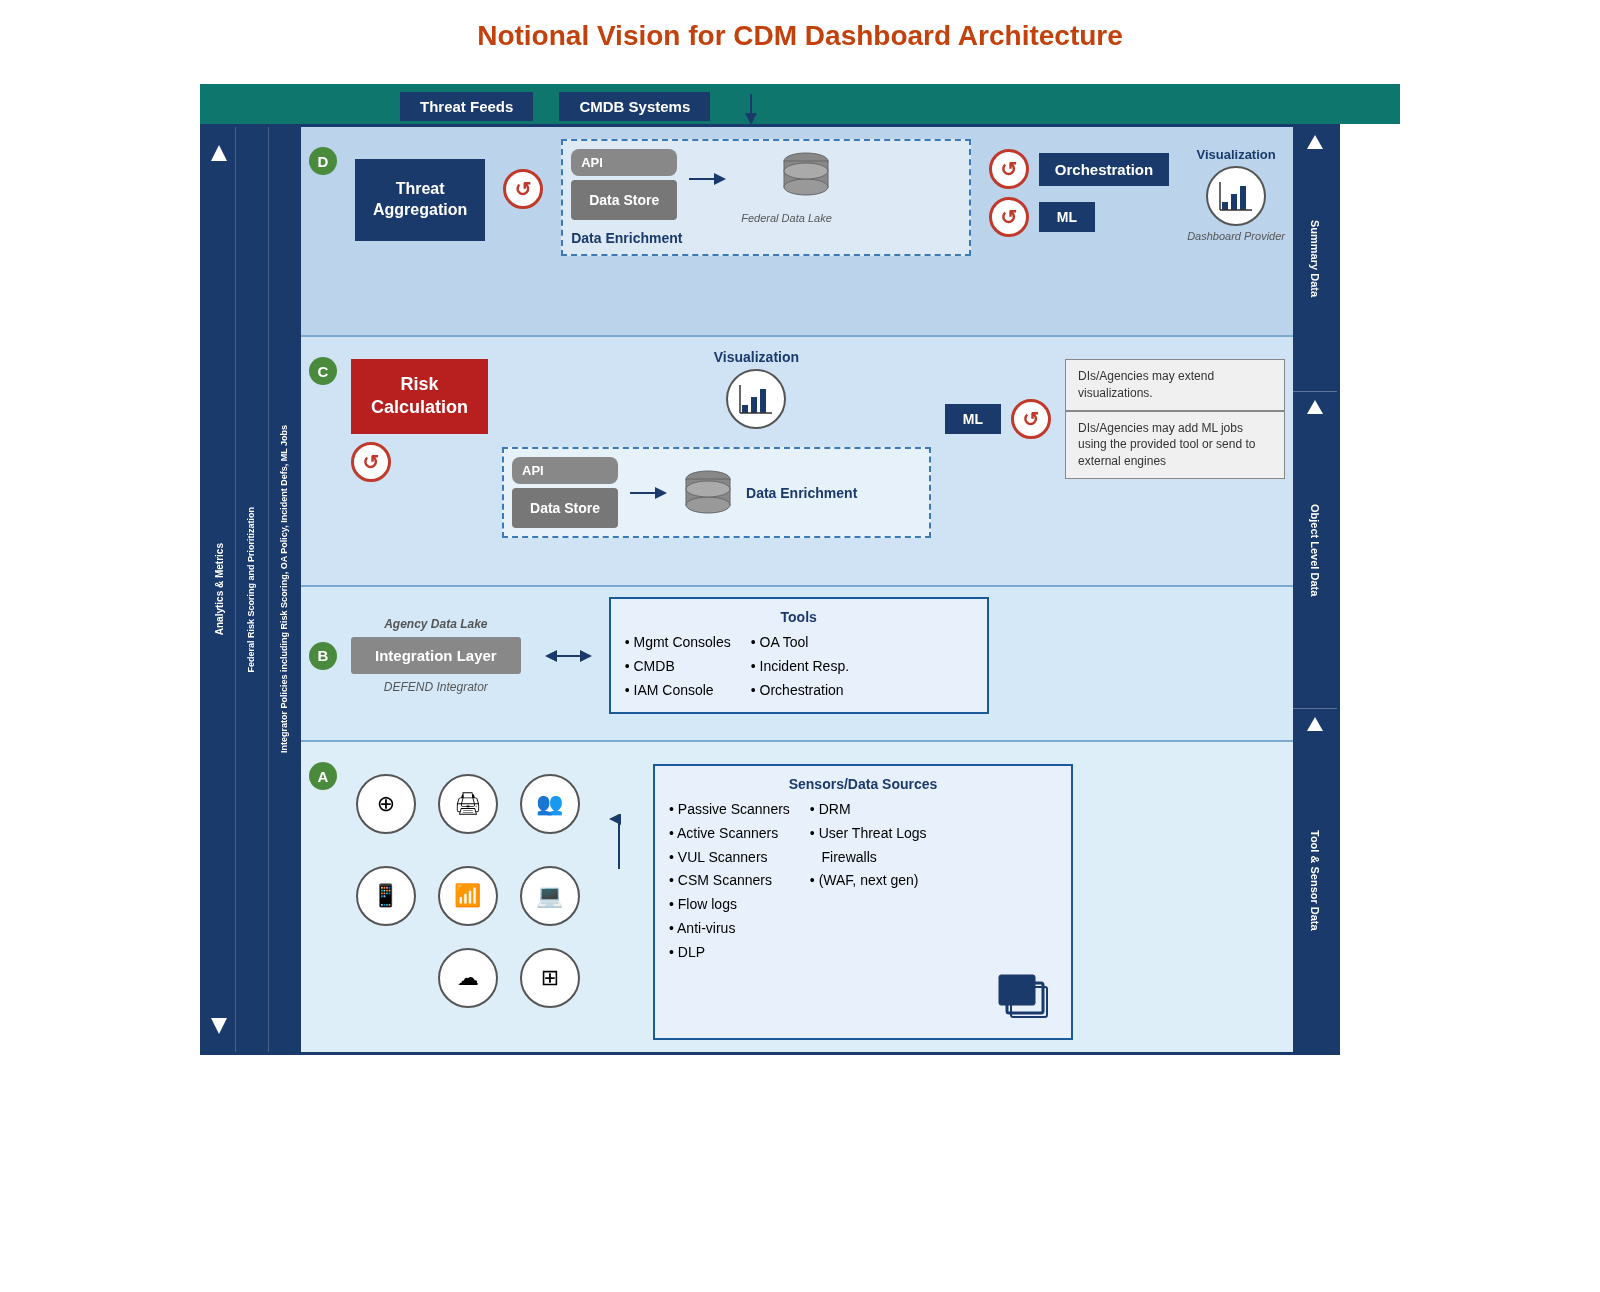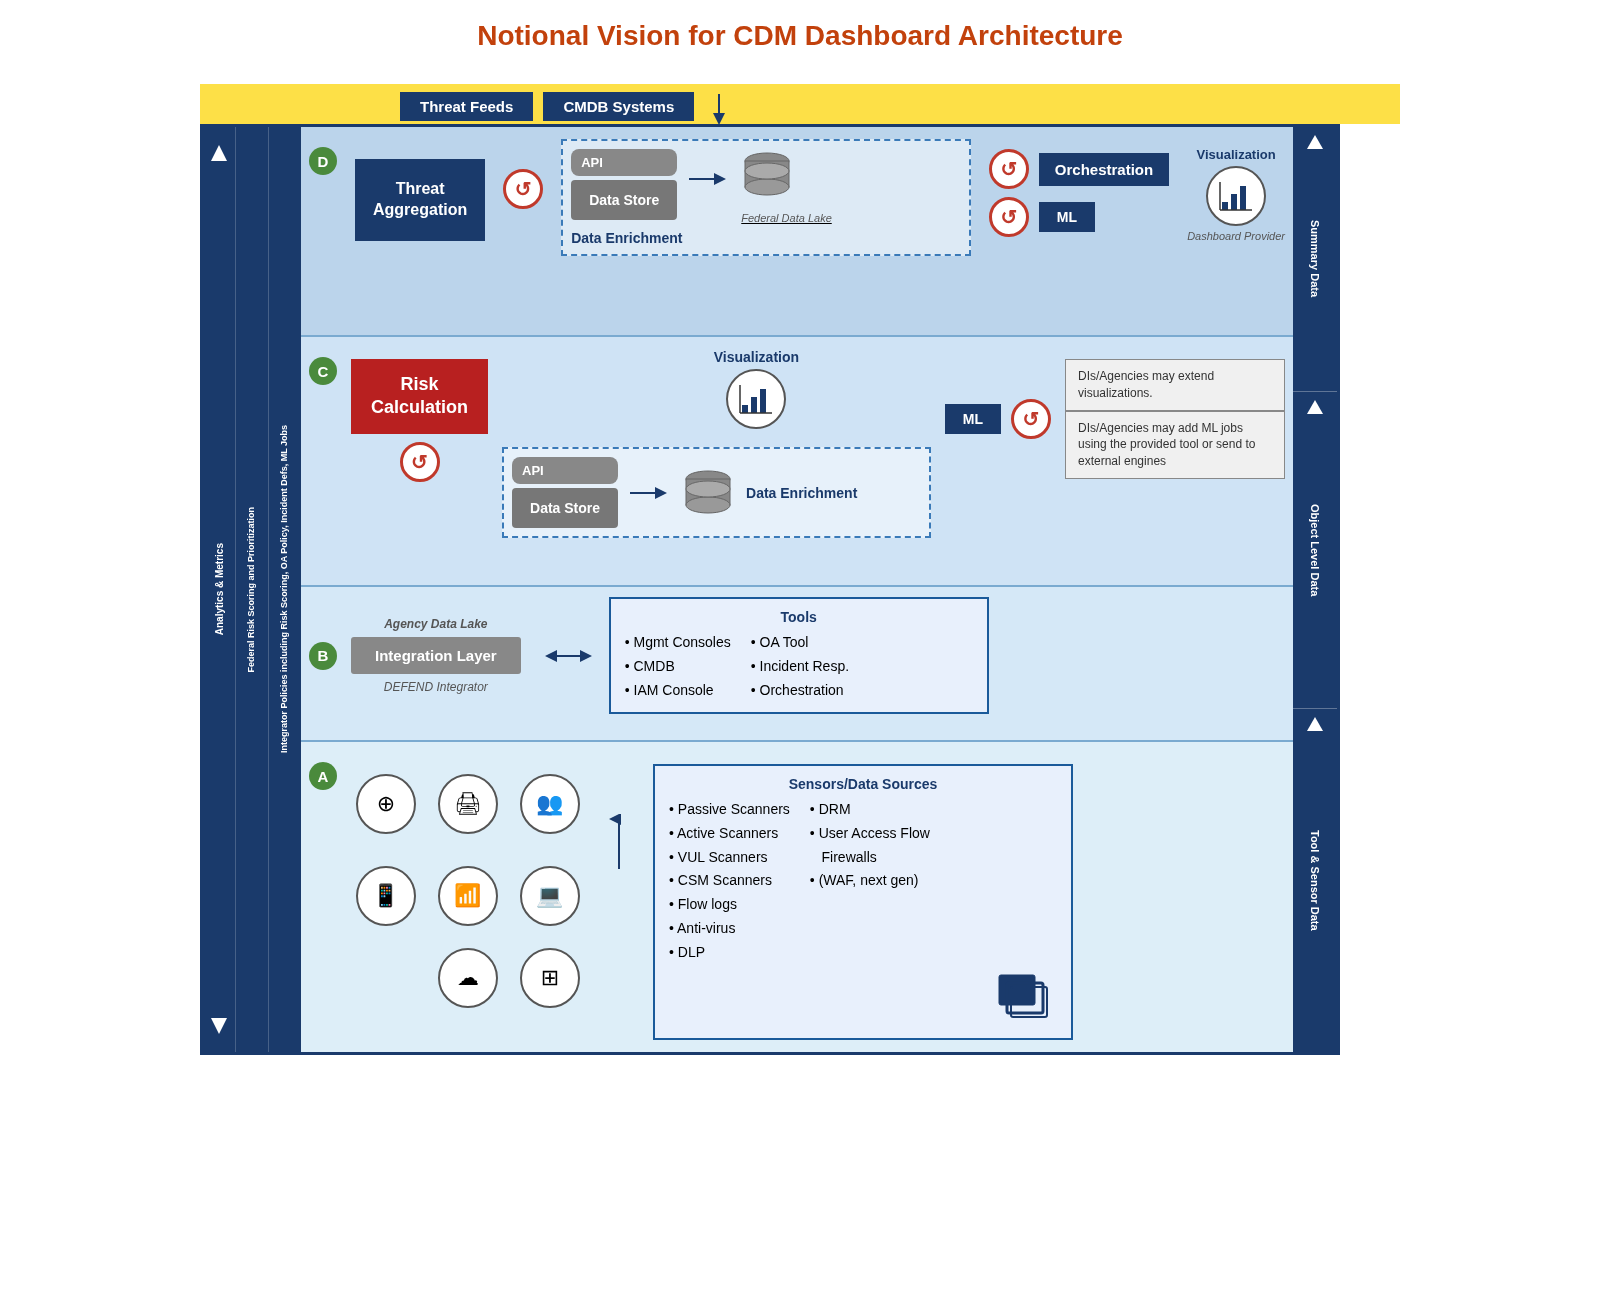--- a/index.html
+++ b/index.html
@@ -149,23 +149,23 @@
     .vert-arrow-up {
       width: 0; height: 0;
       border-left: 8px solid transparent;
       border-right: 8px solid transparent;
       border-bottom: 16px solid #fff;
       margin: 8px 0;
     }
     
     .top-area {
       padding: 8px 0 0 200px;
-      background: #fde047;
+      background: #0f766e;
       display: flex;
-      gap: 10px;
+      gap: 26px;
       align-items: flex-start;
     }
     
     .viz-region {
       position: relative;
       width: 1140px;
       border: 3px solid #1a3a6b;
     }
     
     .band {
@@ -349,21 +349,21 @@
                 <svg width="40" height="20">
                   <defs>
                       <marker id="ah2" markerWidth="6" markerHeight="6" refX="5" refY="3" orient="auto">
                         <path d="M0,0 L6,3 L0,6 Z" fill="#1a3a6b"></path>
                       </marker>
                     </defs>
                   <line x1="0" y1="10" x2="35" y2="10" stroke="#1a3a6b" stroke-width="2" marker-end="url(#ah2)"></line>
                 </svg>
               </div>
 
-              <div style="display:flex; flex-direction:column; align-items:flex-start; gap:2px;text-decoration:underline;">
+              <div style="display:flex; flex-direction:column; align-items:flex-end; gap:2px;">
                 <div class="db-icon">
                   <svg width="52" height="52" viewBox="0 0 52 52">
                     <ellipse cx="26" cy="12" rx="22" ry="8" fill="#888" stroke="#666" stroke-width="1"></ellipse>
                     <rect x="4" y="12" width="44" height="26" fill="#888" stroke="#666" stroke-width="1"></rect>
                     <ellipse cx="26" cy="38" rx="22" ry="8" fill="#999" stroke="#666" stroke-width="1"></ellipse>
                     <ellipse cx="26" cy="22" rx="22" ry="8" fill="#aaa" stroke="#666" stroke-width="1"></ellipse>
                   </svg>
                 </div>
                 <span class="small-label">Federal Data Lake</span>
               </div>
@@ -399,21 +399,21 @@
         </div>
       </div>
     </div>
 
     <div class="band band-c">
       <div class="band-inner" style="padding-top:12px; padding-bottom:12px;">
         <div style="display:flex; align-items:flex-start; gap:14px;">
 
           <div class="section-circle" style="margin-top:8px;">C</div>
 
-          <div style="display:flex; flex-direction:column; align-items:center; gap:8px; margin-top:10px;">
+          <div style="display:flex; flex-direction:column; gap:8px; margin-top:10px;">
             <div class="risk-calc-box" style="white-space:pre-line; text-align:center; line-height:1.3;">Risk
 Calculation</div>
             <div class="refresh-circle">↺</div>
           </div>
 
           <div style="flex:1; display:flex; flex-direction:column; gap:10px;">
 
             <div style="display:flex; flex-direction:column; align-items:center; margin-bottom:4px; margin-left:80px;">
               <span class="viz-label">Visualization</span>
               <div class="chart-icon-box">
@@ -558,21 +558,21 @@
                   <div>• <span>Passive Scanners</span></div>
                   <div>• <span>Active Scanners</span></div>
                   <div>• <span>VUL Scanners</span></div>
                   <div>• <span>CSM Scanners</span></div>
                   <div>• <span>Flow logs</span></div>
                   <div>• <span>Anti-virus</span></div>
                   <div>• <span>DLP</span></div>
                 </div>
                 <div class="tool-col">
                   <div>• <span>DRM</span></div>
-                  <div>• <span>User Access Flow</span></div>
+                  <div>• <span>User Threat Logs</span></div>
                   <div>&nbsp;&nbsp;&nbsp;<span>Firewalls</span></div>
                   <div>• <span>(WAF, next gen)</span></div>
                 </div>
               </div>
 
               <div style="display:flex; justify-content:flex-end; margin-top:8px;">
                 <div class="cdm-brand">
 
                   <svg width="60" height="55" viewBox="0 0 60 55">
                     <rect x="2" y="2" width="36" height="30" rx="2" fill="#1a3a6b" stroke="#1a3a6b" stroke-width="1"></rect>

